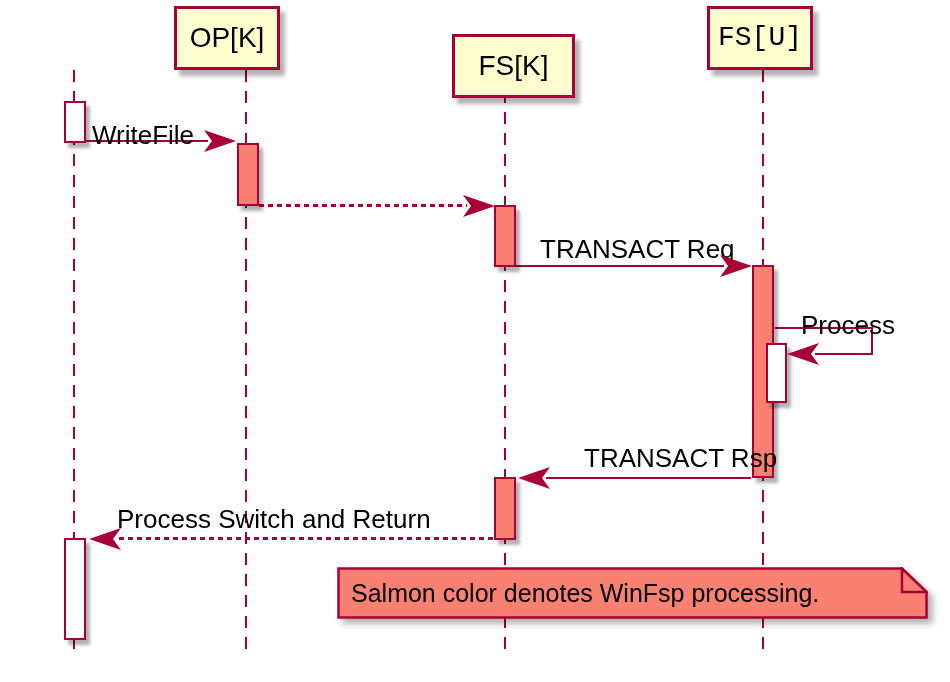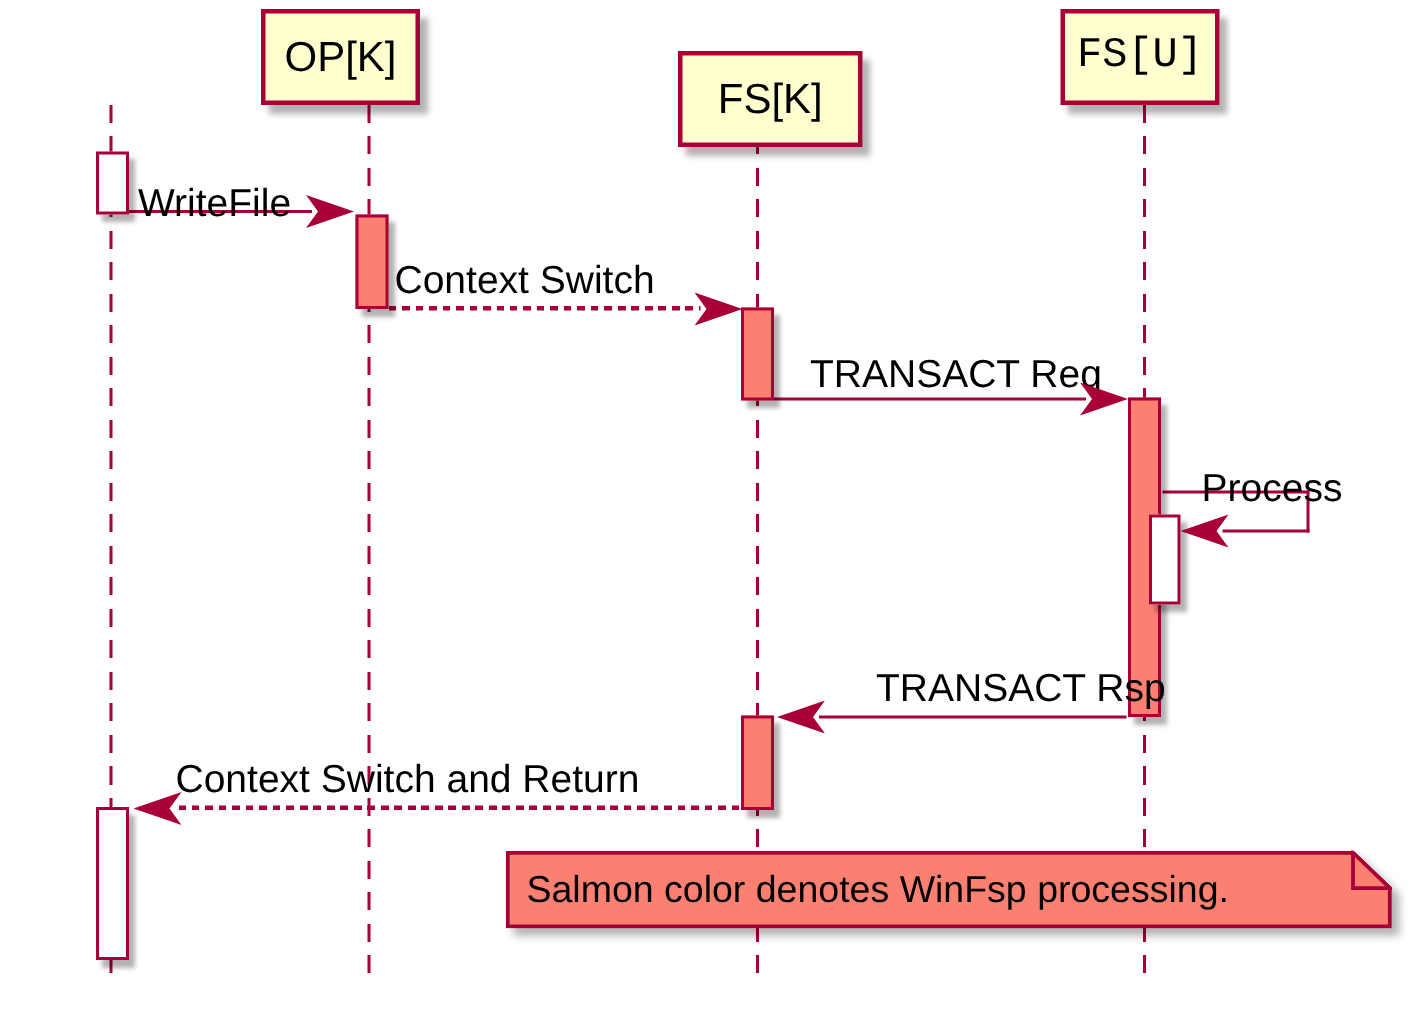--- a/index.html
+++ b/index.html
@@ -107,21 +107,20 @@
   <div class="act white" style="left:766px;top:343px;height:60px;width:21px;z-index:4;"></div>
   <div class="act salmon" style="left:494px;top:477px;height:63px;"></div>
   <div class="act white" style="left:64px;top:538px;height:102px;"></div>
 
   <div class="msg-label" style="left:92px;top:109px;margin-top:11px;">WriteFile</div>
   <div class="msg-line" style="left:86px;top:140px;width:122px;"></div>
   <svg class="arrowhead" style="left:204px;top:130px;" width="32" height="22">
       <polygon points="0,0 32,11 0,22 8,11" fill="#A80036"></polygon>
     </svg>
 
-  <div class="msg-label" style="left:263px;top:171px;">Context Switch</div>
   <div class="msg-line dashed" style="left:259px;top:204px;width:208px;"></div>
   <svg class="arrowhead" style="left:463px;top:195px;" width="32" height="22">
       <polygon points="0,0 32,11 0,22 8,11" fill="#A80036"></polygon>
     </svg>
 
   <div class="msg-label" style="left:521px;top:234px;padding-left:19px;">TRANSACT Req</div>
   <div class="msg-line" style="left:516px;top:265px;width:208px;"></div>
   <svg class="arrowhead" style="left:720px;top:255px;" width="32" height="22">
       <polygon points="0,0 32,11 0,22 8,11" fill="#A80036"></polygon>
     </svg>
@@ -133,21 +132,21 @@
   <svg class="arrowhead" style="left:787px;top:343px;" width="32" height="22">
       <polygon points="32,0 0,11 32,22 24,11" fill="#A80036"></polygon>
     </svg>
 
   <div class="msg-label" style="left:552px;top:443px;margin-left:32px;">TRANSACT Rsp</div>
   <div class="msg-line" style="left:546px;top:477px;width:205px;"></div>
   <svg class="arrowhead" style="left:518px;top:467px;" width="32" height="22">
       <polygon points="32,0 0,11 32,22 24,11" fill="#A80036"></polygon>
     </svg>
 
-  <div class="msg-label" style="left:117px;top:504px;">Context Switch and Return</div>
+  <div class="msg-label" style="left:117px;top:504px;">Process Switch and Return</div>
   <div class="msg-line dashed" style="left:119px;top:537px;width:375px;"></div>
   <svg class="arrowhead" style="left:89px;top:528px;" width="32" height="22">
       <polygon points="32,0 0,11 32,22 24,11" fill="#A80036"></polygon>
     </svg>
 
   <div id="note">
     <svg width="591" height="52" viewBox="0 0 591 52">
       <path d="M1.5 1.5 L565 1.5 L589.5 25 L589.5 50.5 L1.5 50.5 Z" fill="#FA8072" stroke="#A80036" stroke-width="2.5"></path>
       <path d="M565 1.5 L565 25 L589.5 25 Z" fill="#FA8072" stroke="#A80036" stroke-width="2.5"></path>
     </svg>

